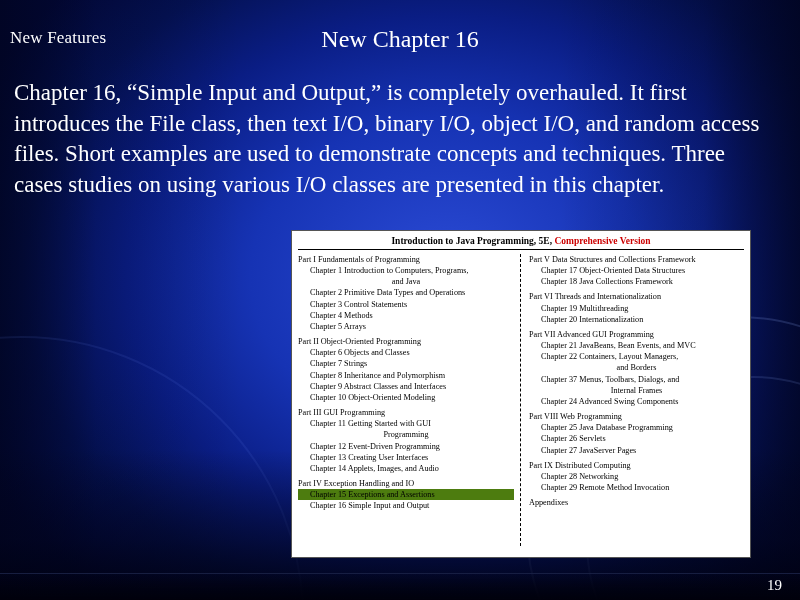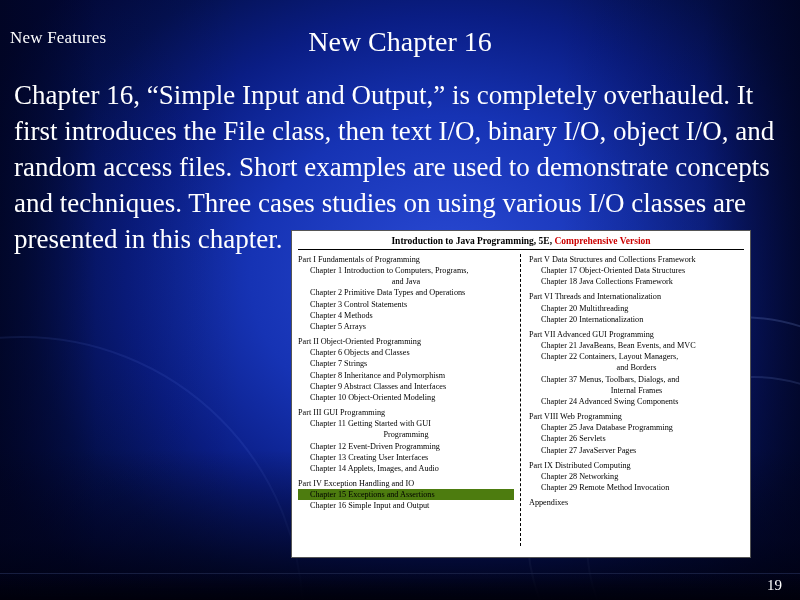--- a/index.html
+++ b/index.html
@@ -55,29 +55,29 @@
     top: 28px;
     font-size: 17px;
     letter-spacing: 0.2px;
     z-index: 4;
   }
   .title {
     position: absolute;
     left: 0; right: 0;
     top: 26px;
     text-align: center;
-    font-size: 28px;
+    font-size: 24px;
     z-index: 4;
   }
   .body-text {
     position: absolute;
     left: 14px;
     right: 22px;
     top: 78px;
-    font-size: 27px;
+    font-size: 23px;
     line-height: 1.33;
     z-index: 4;
   }
 
   
   .toc {
     position: absolute;
     left: 291px;
     top: 230px;
     width: 460px;
@@ -189,21 +189,21 @@
           <div class="chap">Chapter 14 Applets, Images, and Audio</div>
           <div class="part">Part IV Exception Handling and IO</div>
           <div class="chap highlight">Chapter 15 Exceptions and Assertions</div>
           <div class="chap">Chapter 16 Simple Input and Output</div>
         </div>
       <div class="toc-col right" id="toc-right">
           <div class="part">Part V Data Structures and Collections Framework</div>
           <div class="chap">Chapter 17 Object-Oriented Data Structures</div>
           <div class="chap">Chapter 18 Java Collections Framework</div>
           <div class="part">Part VI Threads and Internationalization</div>
-          <div class="chap">Chapter 20 Multithreading</div>
+          <div class="chap">Chapter 19 Multithreading</div>
           <div class="chap">Chapter 20 Internationalization</div>
           <div class="part">Part VII   Advanced GUI Programming</div>
           <div class="chap">Chapter 21 JavaBeans, Bean Events, and MVC</div>
           <div class="chap">Chapter 22 Containers, Layout Managers,</div>
           <div class="chap center">and Borders</div>
           <div class="chap">Chapter 37 Menus, Toolbars, Dialogs, and</div>
           <div class="chap center">Internal Frames</div>
           <div class="chap">Chapter 24 Advanced Swing Components</div>
           <div class="part">Part VIII Web Programming</div>
           <div class="chap">Chapter 25 Java Database Programming</div>

